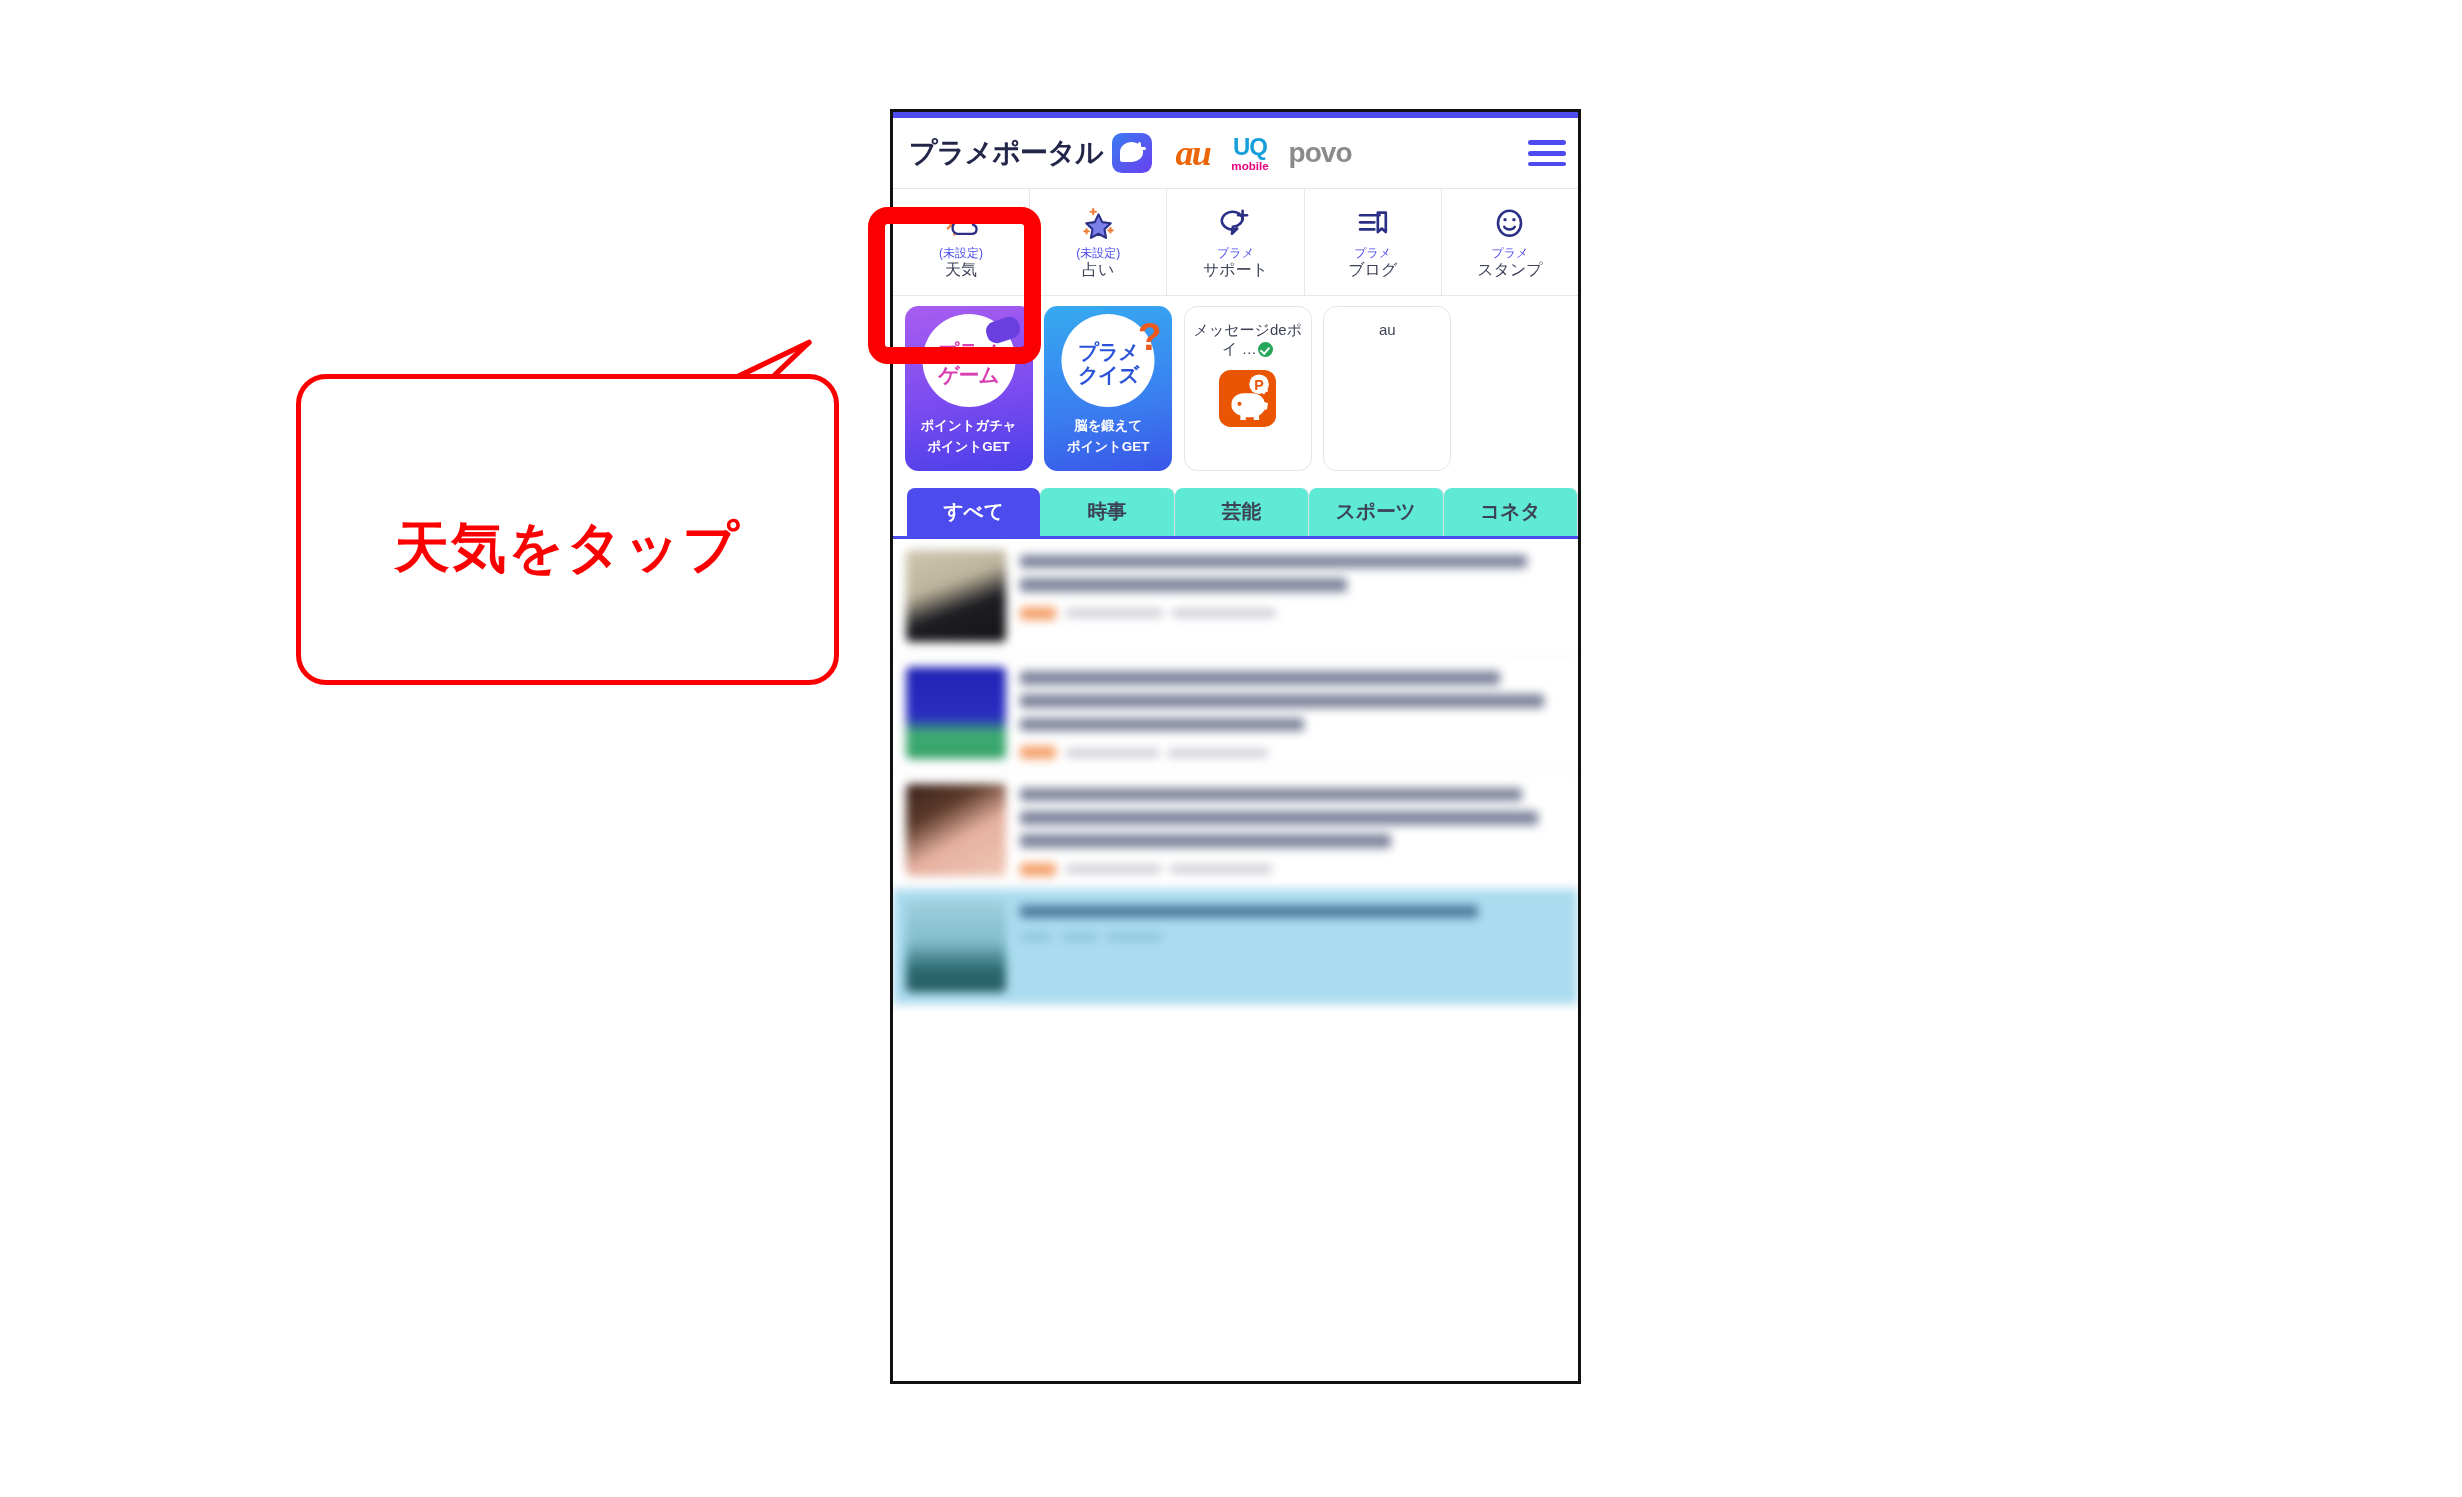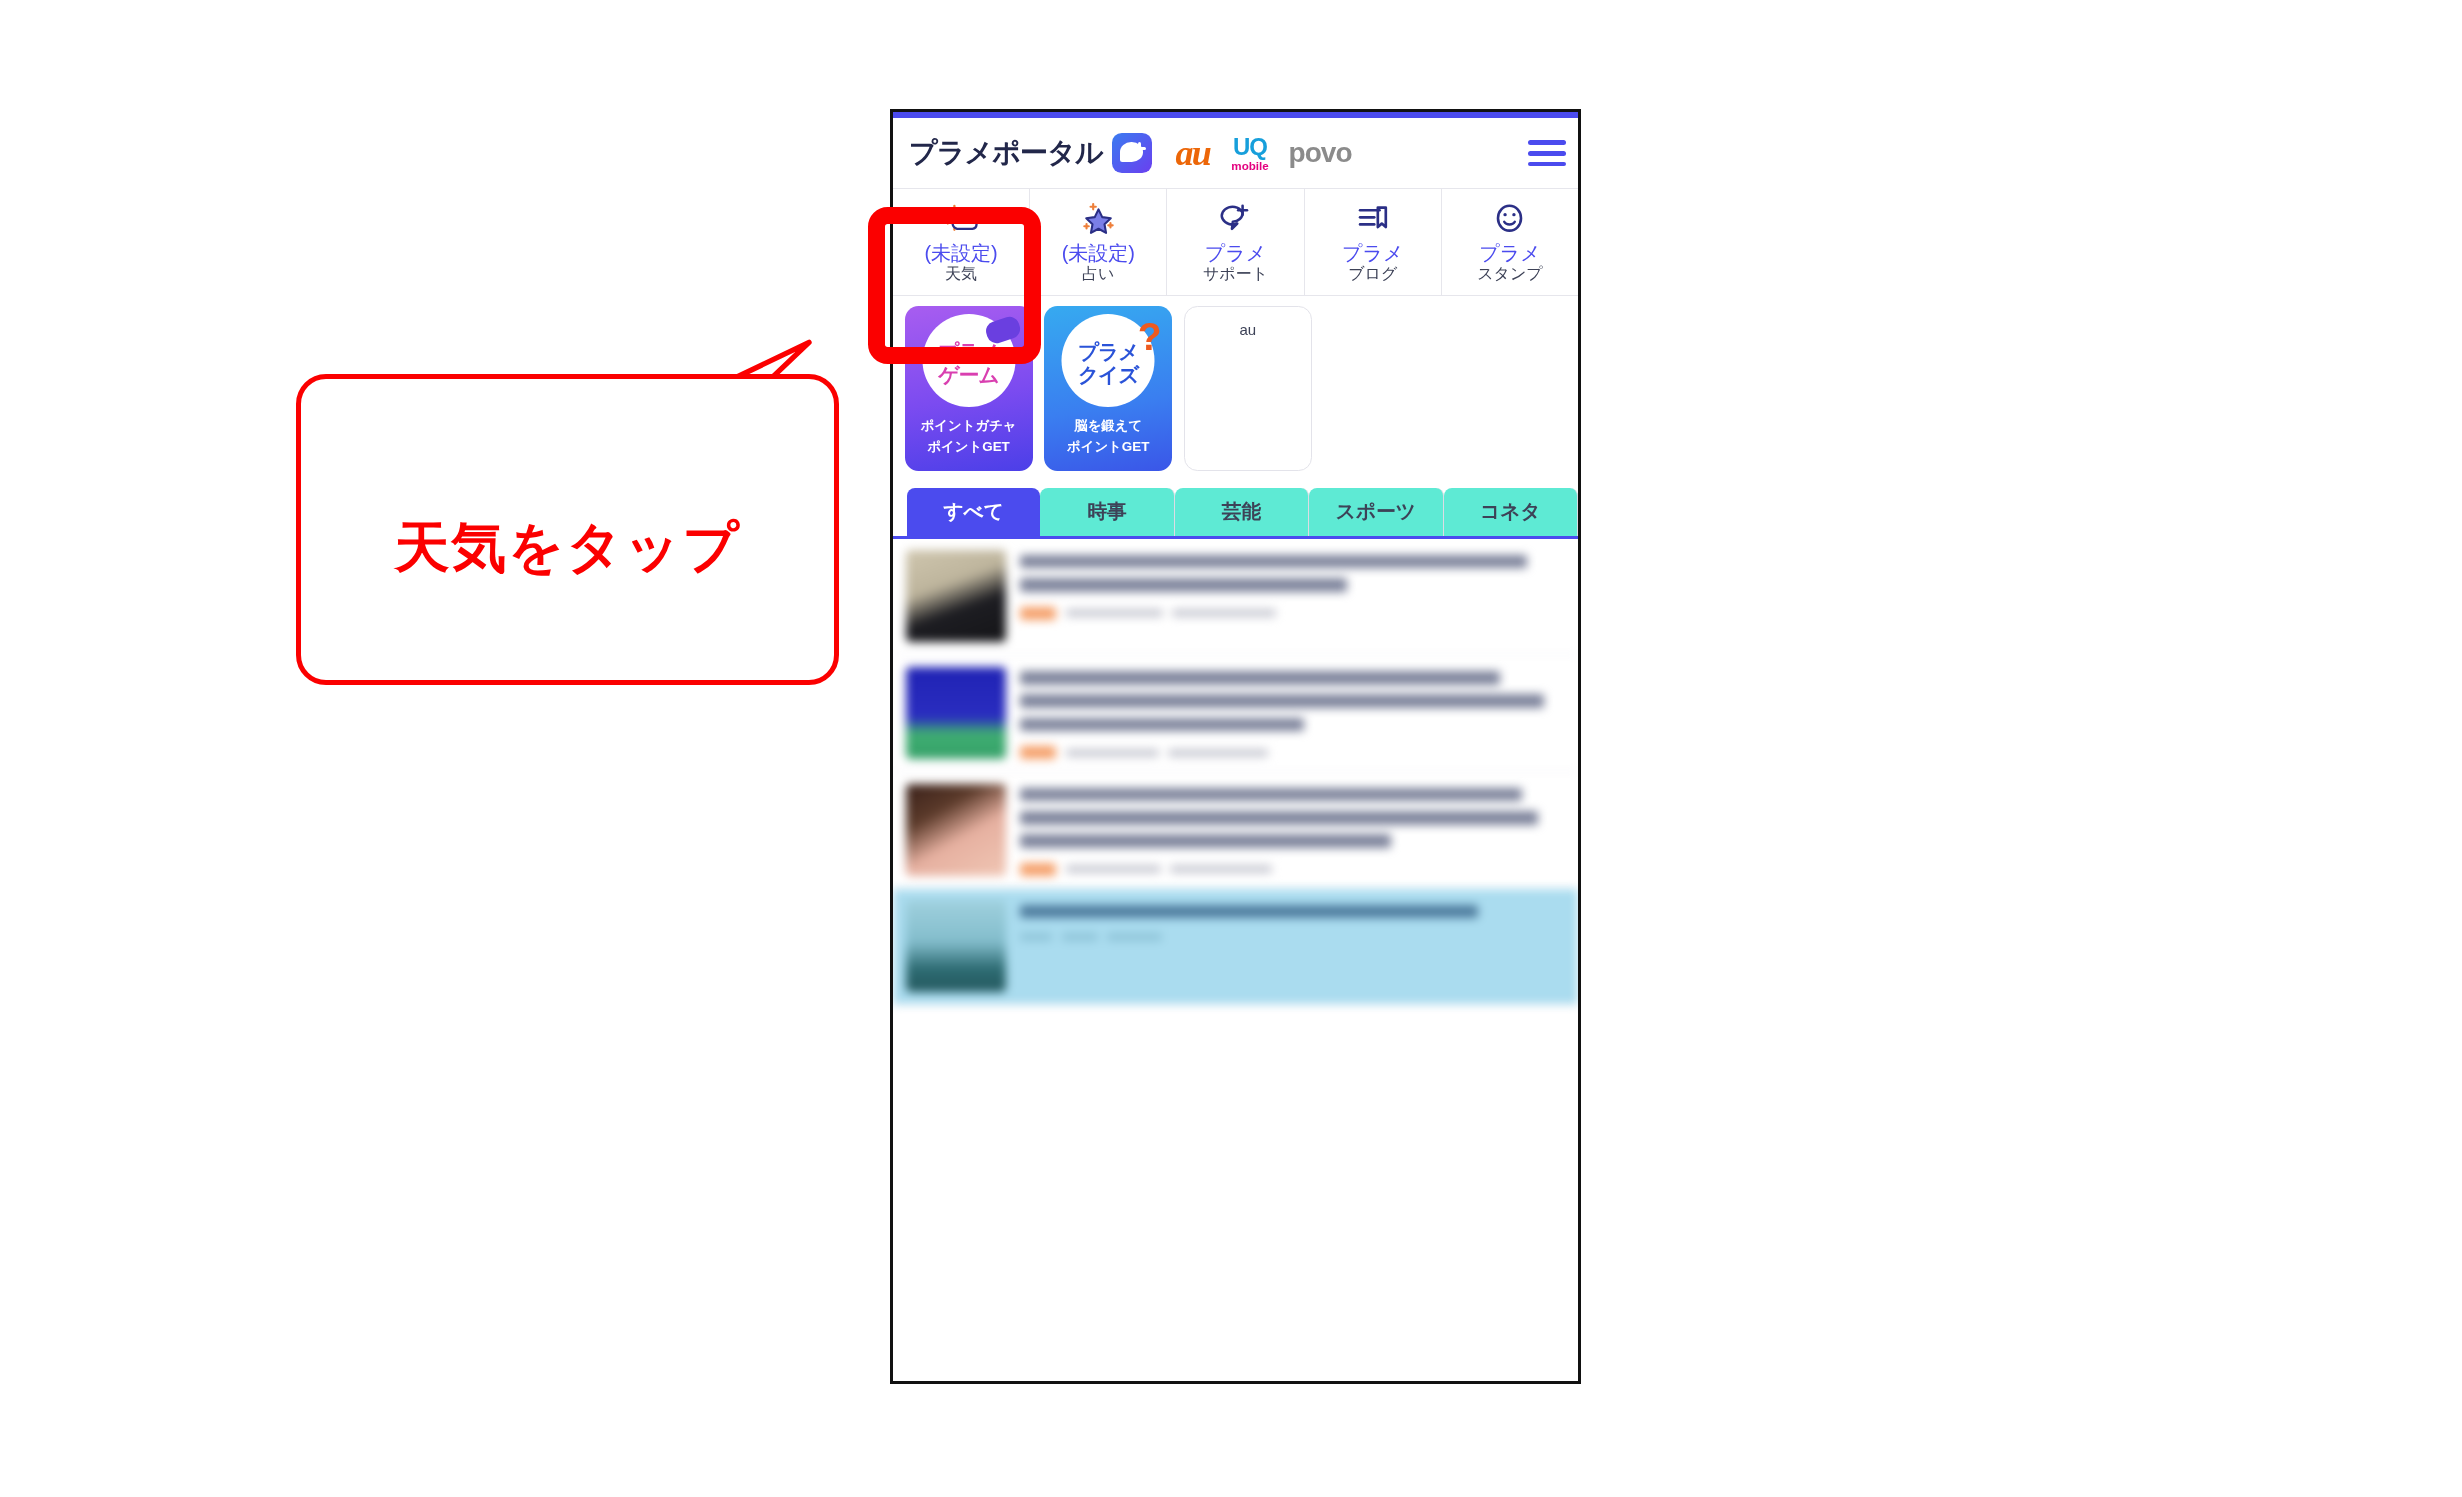--- a/index.html
+++ b/index.html
@@ -30,21 +30,21 @@
   .povo{margin-left:19.7px;font-size:28px;font-weight:700;color:#8b8b8b;letter-spacing:-0.9px;}
   .burger{margin-left:auto;width:38px;display:flex;flex-direction:column;gap:6.3px;flex:none;}
   .burger i{display:block;height:4.5px;background:#4b4bee;border-radius:2.7px;}
 
   
   .qrow{display:flex;border-top:0.9px solid #e6e6ec;border-bottom:0.9px solid #e6e6ec;height:106px;}
   .qitem{flex:1;display:flex;flex-direction:column;align-items:center;justify-content:center;
     border-right:0.9px solid #e6e6ec;box-sizing:border-box;position:relative;}
   .qitem:last-child{border-right:none;}
   .qico{height:39px;display:flex;align-items:center;justify-content:center;margin-bottom:2.7px;}
-  .ql1{font-size:20px;color:#4b4bee;line-height:1.15;}
+  .ql1{font-size:12px;color:#4b4bee;line-height:1.15;}
   .ql2{font-size:16px;color:#3d4257;line-height:1.15;font-weight:500;text-align:center;}
 
   
   .cards{display:flex;gap:11.6px;padding:9.8px 0 9.8px 11.6px;}
   .card{width:128px;height:165px;border-radius:13.4px;flex:none;position:relative;overflow:hidden;}
   .card.plain{background:#fff;border:1.3px solid #e3e3ea;display:flex;flex-direction:column;align-items:center;padding-top:12.5px;box-sizing:border-box;}
   .card-lbl{font-size:15px;color:#3d4257;text-align:center;line-height:1.3;padding:0 7.2px;font-weight:500;}
   .chk{display:inline-block;width:15px;height:15px;border-radius:50%;background:#26a65b;position:relative;vertical-align:-2.7px;margin-left:1.8px;}
   .chk::after{content:"";position:absolute;left:4px;top:3.6px;width:3.6px;height:7.2px;border:solid #fff;border-width:0 2px 2px 0;transform:rotate(42deg);}
   .game{background:linear-gradient(170deg,#a85df0 0%,#7b4bf0 55%,#4b3fe8 100%);}
@@ -222,20 +222,34 @@
     <div class="card quiz">
       <div class="c-circ"></div>
       <div class="qmark">?</div>
       <div class="c-t1 q-t1">プラメ</div>
       <div class="c-t2 q-t2">クイズ</div>
       <div class="c-b1">脳を鍛えて</div>
       <div class="c-b2">ポイントGET</div>
     </div>
 
 
+    <div class="card plain">
+      <div class="card-lbl">
+        <span>メッセージdeポイ …</span><span class="chk"></span>
+      </div>
+      <div class="piggy">
+        <svg width="57" height="57" viewBox="0 0 64 64">
+          <circle cx="45" cy="16" r="11" fill="#fff"></circle>
+          <text x="45" y="22.5" font-size="16" font-weight="700" fill="#ea5504" text-anchor="middle" font-family="Liberation Sans, sans-serif">P</text>
+          <path d="M14 38 a14 12 0 0 1 14 -12 h10 a14 12 0 0 1 13 10 l4 1 -1 7 -3 1 a14 12 0 0 1 -6 6 v5 h-6 v-3 h-9 v3 h-6 v-5 a14 12 0 0 1 -10 -13 z" fill="#fff"></path>
+          <circle cx="23" cy="38" r="2.3" fill="#ea5504"></circle>
+          <path d="M50 27 a5 5 0 0 1 5 -4" fill="none" stroke="#fff" stroke-width="2.4"></path>
+        </svg>
+      </div>
+    </div>
 
     <div class="card plain">
       <div class="card-lbl">au</div>
     </div>
   </div>
 
   <div class="tabwrap">
     <div class="tabs">
       <div class="tab active">すべて</div>
       <div class="tab">時事</div>

